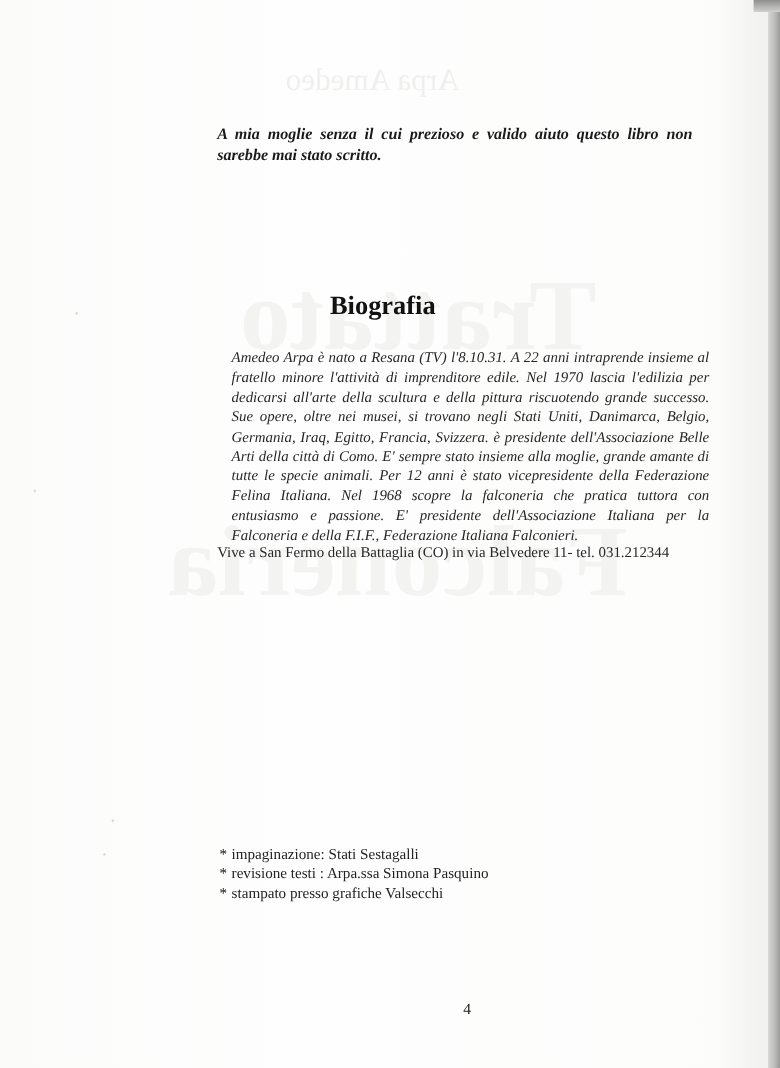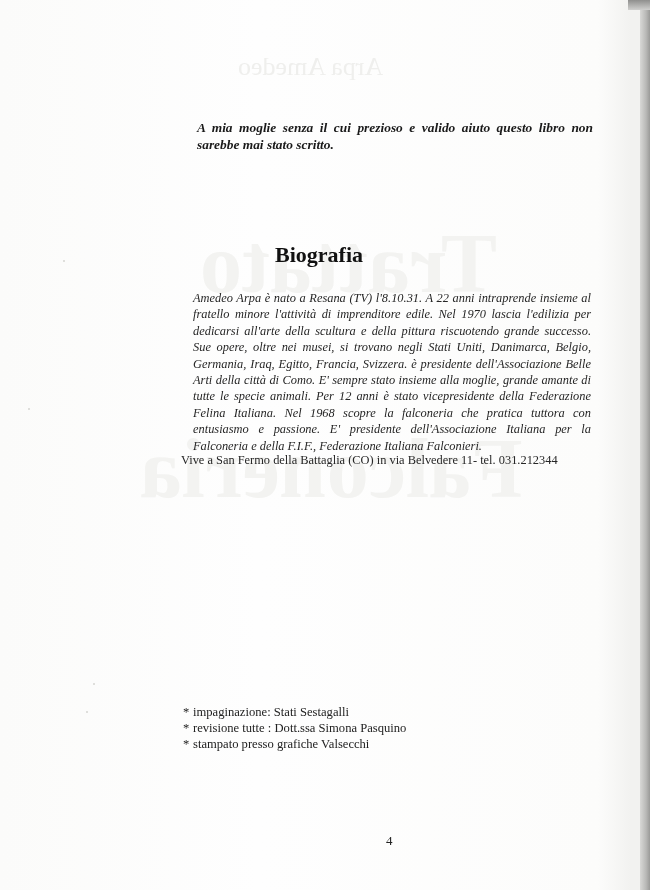--- a/index.html
+++ b/index.html
@@ -62,21 +62,21 @@
       transform: scaleX(-1);
     }
     .dedication {
       position: absolute;
       left: 181px; top: 103px;
       width: 396px;
       font-size: 13.4px;
       line-height: 17px;
       font-style: italic;
       font-weight: bold;
-      margin: 16px;
+      margin: 0;
       text-align: justify;
     }
     .bio-title {
       position: absolute;
       left: 0; top: 242px;
       width: 546px;
       padding-left: 92px;
       box-sizing: border-box;
       text-align: center;
       font-size: 22px;
@@ -149,21 +149,21 @@
 <div class="ghost ghost-title-2">Falconeria</div>
 
 <p class="dedication">A mia moglie senza il cui prezioso e valido aiuto questo libro non sarebbe mai stato scritto.</p>
 
 <h2 class="bio-title">Biografia</h2>
 <p class="bio-body">Amedeo Arpa è nato a Resana (TV) l'8.10.31. A 22 anni intraprende insieme al fratello minore l'attività di imprenditore edile. Nel 1970 lascia l'edilizia per dedicarsi all'arte della scultura e della pittura riscuotendo grande successo. Sue opere, oltre nei musei, si trovano negli Stati Uniti, Danimarca, Belgio, Germania, Iraq, Egitto, Francia, Svizzera. è presidente dell'Associazione Belle Arti della città di Como. E' sempre stato insieme alla moglie, grande amante di tutte le specie animali. Per 12 anni è stato vicepresidente della Federazione Felina Italiana. Nel 1968 scopre la falconeria che pratica tuttora con entusiasmo e passione. E' presidente dell'Associazione Italiana per la Falconeria e della F.I.F., Federazione Italiana Falconieri.</p>
 <p class="bio-address">Vive a San Fermo della Battaglia (CO) in via Belvedere 11- tel. 031.212344</p>
 
 <ul class="credits">
   <li><span class="bullet">*</span><span>impaginazione: Stati Sestagalli</span></li>
-  <li><span class="bullet">*</span><span>revisione tutte : Dott.ssa Simona Pasquino</span></li>
+  <li><span class="bullet">*</span><span>revisione testi : Arpa.ssa Simona Pasquino</span></li>
   <li><span class="bullet">*</span><span>stampato presso grafiche Valsecchi</span></li>
 </ul>
 
 <div class="page-number">4</div>
 
 <span class="speck" style="left:28px; top:408px;"></span>
 <span class="speck" style="left:93px; top:683px;"></span>
 <span class="speck" style="left:86px; top:711px;"></span>
 <span class="speck" style="left:63px; top:260px;"></span>
 

